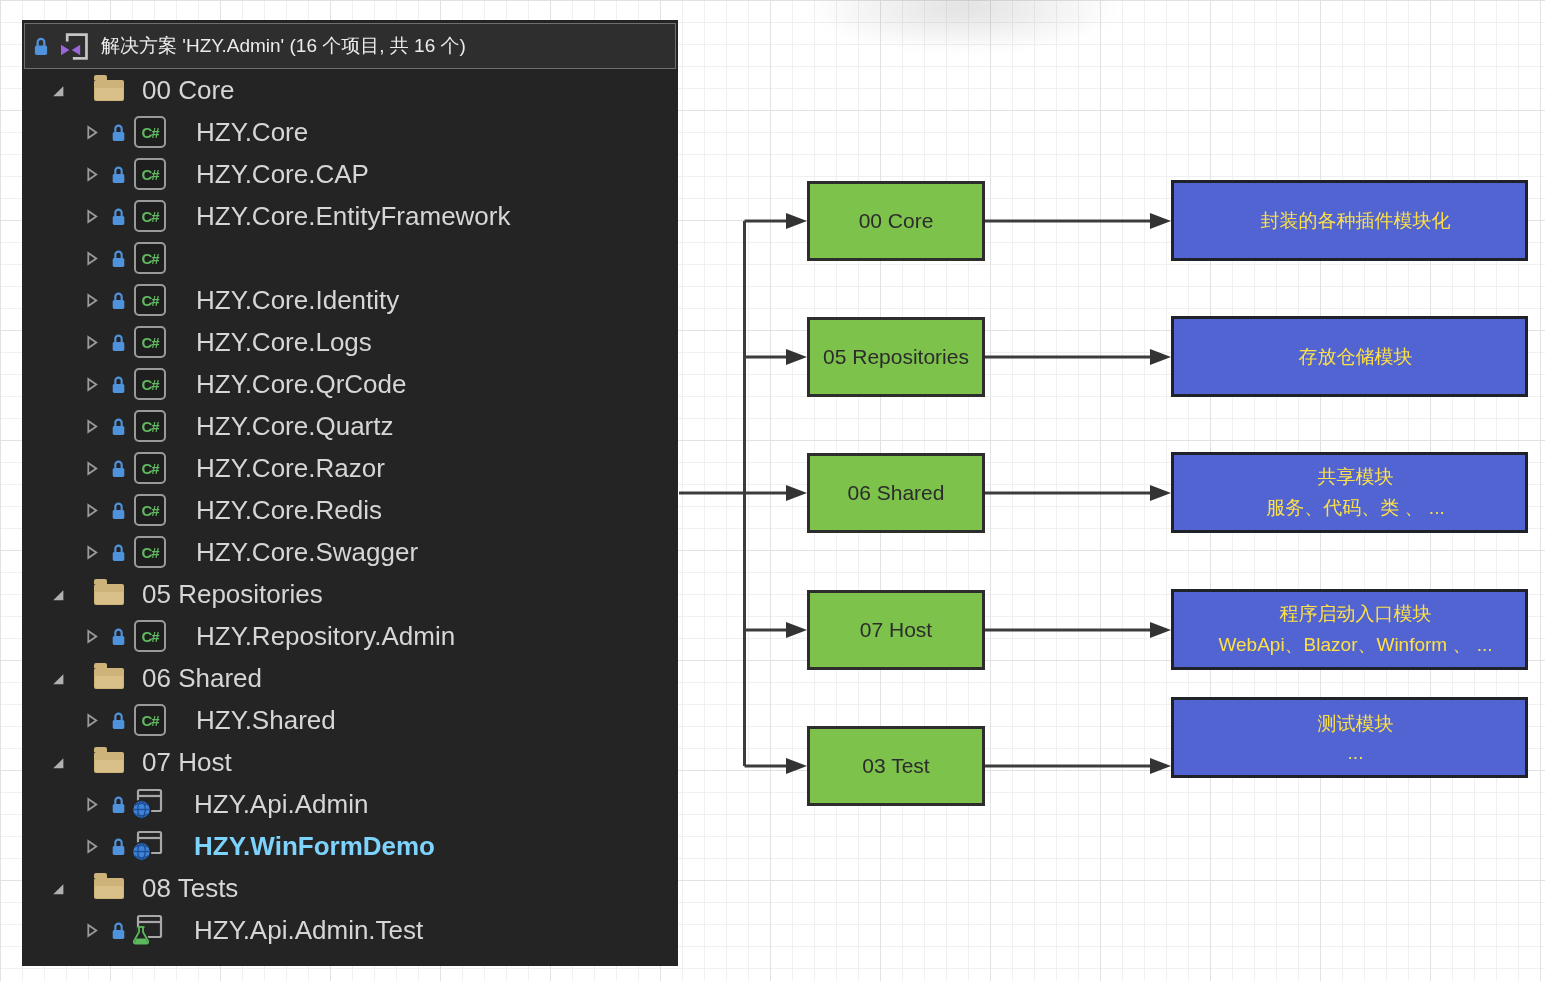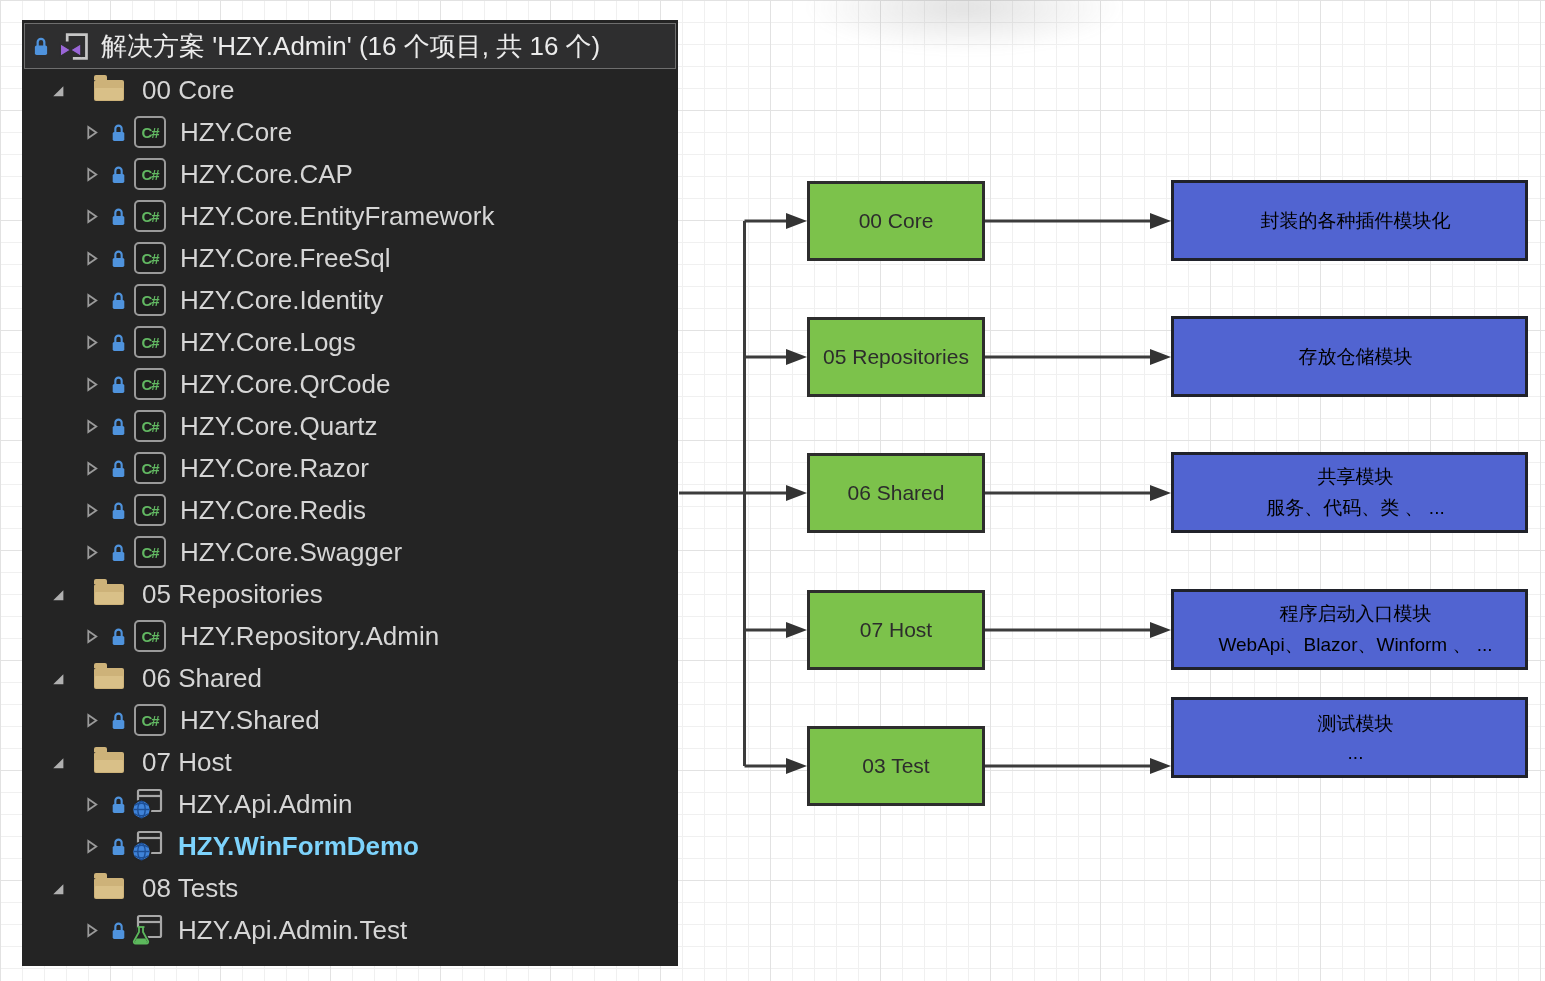--- a/index.html
+++ b/index.html
@@ -16,28 +16,28 @@
     background-size:110px 110px,110px 110px,22px 22px,22px 22px;}
   .smudge{position:absolute;left:800px;top:-40px;width:330px;height:95px;
     background:radial-gradient(ellipse at center, rgba(110,110,110,.20), rgba(110,110,110,0) 68%);
     filter:blur(5px);}
 
   
   .panel{position:absolute;left:22px;top:20px;width:656px;height:946px;
          background:#242424;color:#d6d6d6;}
   .hdr{height:44px;margin:3px 2px 0 2px;display:flex;align-items:center;
        background:#2e2e2f;border:1px solid #6e6e6e;padding-left:8px;}
-  .hdr .title{font-size:26px;color:#ebebeb;margin-left:10px;white-space:nowrap;}
+  .hdr .title{font-size:19px;color:#ebebeb;margin-left:10px;white-space:nowrap;}
   .tree{margin-top:0px;}
   .row{height:42px;display:flex;align-items:center;white-space:nowrap;}
   .row.folder{padding-left:27px;}
   .row.project{padding-left:61px;}
   .lbl{font-size:26px;color:#d6d6d6;}
   .row.folder .lbl{margin-left:18px;}
-  .row.project .lbl{margin-left:14px;}
+  .row.project .lbl{margin-left:30px;}
   .bold .lbl{font-weight:bold;color:#7dd3fc;}
 
   .tgl{width:17px;height:17px;flex:none;}
   .locksvg{width:15px;height:19px;flex:none;margin-left:11px;}
   .hlock{width:16px;height:20px;flex:none;}
   .solicon{width:34px;height:34px;flex:none;margin-left:8px;}
   .fico{width:30px;height:21px;flex:none;background:#cdb279;border-radius:2px;
         position:relative;margin-left:28px;}
   .fico:before{content:'';position:absolute;top:-5px;left:0;width:13px;height:5px;
         background:#cdb279;border-radius:2px 2px 0 0;}
@@ -48,21 +48,21 @@
         justify-content:center;}
   .csbox i{font-style:normal;font-weight:bold;font-size:15px;color:#62b862;letter-spacing:-1px;}
   .picon{width:34px;height:34px;flex:none;margin-left:4px;}
 
   
   .gbox{position:absolute;left:807px;width:178px;height:80px;background:#7cc24b;
         border:3px solid #2d2d2d;box-sizing:border-box;display:flex;align-items:center;
         justify-content:center;font-size:21px;color:#2c2c2c;}
   .bbox{position:absolute;left:1171px;width:357px;height:81px;background:#5164d1;
         border:3px solid #20222a;box-sizing:border-box;display:flex;flex-direction:column;
-        align-items:center;justify-content:center;gap:5px;color:#000000;font-size:19px;
+        align-items:center;justify-content:center;gap:5px;color:#fde047;font-size:19px;
         text-align:center;padding-left:12px;}
   .connectors{position:absolute;left:0;top:0;}
 </style>
 </head>
 <body>
 
 <div class="page">
   <div class="smudge"></div>
 
   <svg class="connectors" width="1545" height="981" viewBox="0 0 1545 981">
@@ -195,21 +195,20 @@
         <svg class="tgl" viewBox="0 0 16 16">
             <path d="M5 2.8 L12.5 8 L5 13.2 Z" fill="none" stroke="#9a9a9a" stroke-width="1.7"></path>
           </svg>
         <svg class="locksvg" viewBox="0 0 14 18">
             <path d="M4 9 V5.5 a3 3 0 0 1 6 0 V9" fill="none" stroke="#4f93dd" stroke-width="2"></path>
             <rect x="1.5" y="8.5" width="11" height="8.5" rx="1.5" fill="#4f93dd"></rect>
           </svg>
         <span class="csbox">
             <i>C#</i>
           </span>
-        <span class="lbl">HZY.Core.FreeSql</span>
       </div>
       <div class="row project">
         <svg class="tgl" viewBox="0 0 16 16">
             <path d="M5 2.8 L12.5 8 L5 13.2 Z" fill="none" stroke="#9a9a9a" stroke-width="1.7"></path>
           </svg>
         <svg class="locksvg" viewBox="0 0 14 18">
             <path d="M4 9 V5.5 a3 3 0 0 1 6 0 V9" fill="none" stroke="#4f93dd" stroke-width="2"></path>
             <rect x="1.5" y="8.5" width="11" height="8.5" rx="1.5" fill="#4f93dd"></rect>
           </svg>
         <span class="csbox">

